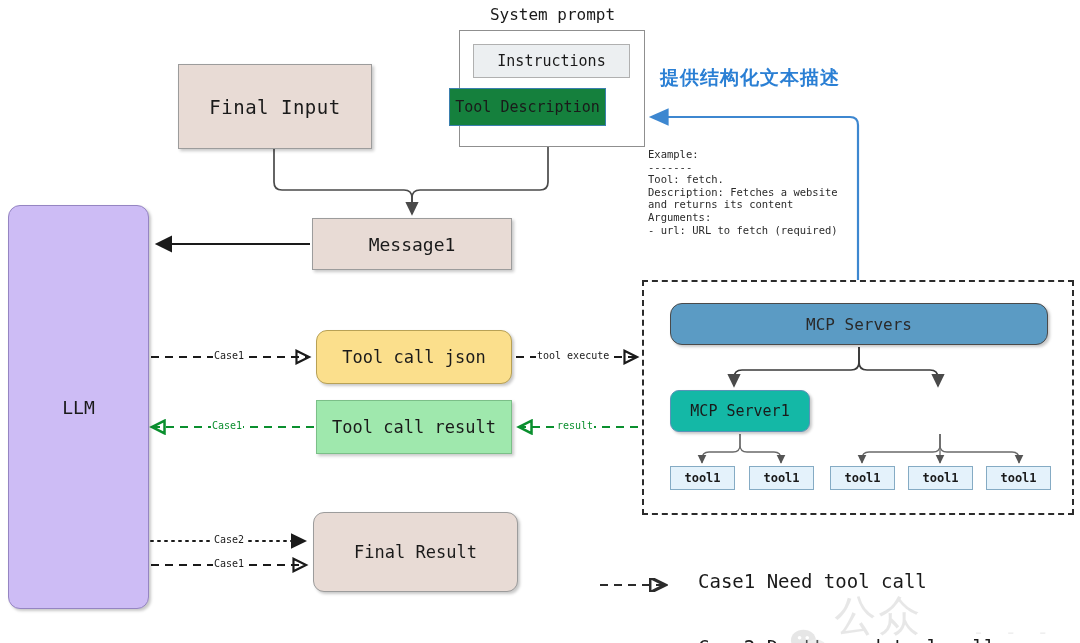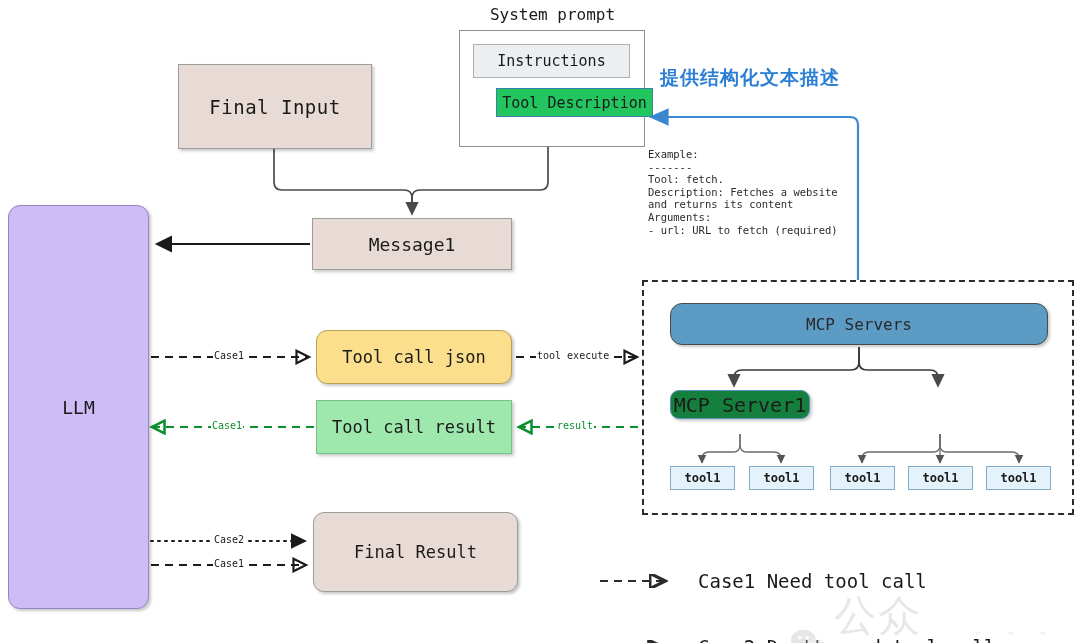--- a/index.html
+++ b/index.html
@@ -59,22 +59,22 @@
     border: 1.5px solid #8f8f8f;
     display: block;
   }
   .n-instructions {
     left: 473px; top: 44px; width: 157px; height: 34px;
     background: #eceff1;
     border: 1.5px solid #b0b0b0;
     font-size: 15px;
   }
   .n-tooldesc {
-    left: 496px; top: 88px; width: 157px; height: 29px;
-    background: #22c55e;
+    left: 449px; top: 88px; width: 157px; height: 38px;
+    background: #15803d;
     border: 1.5px solid #3b7fae;
     font-size: 15px;
   }
   .n-cn-label {
     left: 660px; top: 65px; width: 200px; height: 26px;
     font-size: 19px;
     font-weight: bold;
     color: #2a7fd4;
     font-family: "DejaVu Sans", "Liberation Sans", sans-serif;
     justify-content: flex-start;
@@ -130,25 +130,25 @@
   }
   .n-mcpservers {
     left: 670px; top: 303px; width: 378px; height: 42px;
     background: #5b9bc4;
     border: 1.5px solid #4a4a4a;
     border-radius: 12px;
     font-size: 16px;
     color: #2a2a2a;
   }
   .n-mcpserver1 {
-    left: 670px; top: 390px; width: 140px; height: 29px;
-    background: #15803d;
+    left: 670px; top: 390px; width: 140px; height: 42px;
+    background: #14b8a6;
     border: 1.5px solid #5a93b8;
     border-radius: 9px;
-    font-size: 20px;
+    font-size: 15px;
   }
   .n-mcpserver2 {
     left: 829px; top: 390px; width: 219px; height: 42px;
     background: #94d2f7;
     border: 1.5px solid #5a93b8;
     border-radius: 9px;
     font-size: 15px;
   }
   .n-tool {
     top: 466px; width: 65px; height: 24px;
@@ -161,21 +161,21 @@
   .t1 { left: 670px; }
   .t2 { left: 749px; }
   .t3 { left: 830px; }
   .t4 { left: 908px; }
   .t5 { left: 986px; }
 
   
   .legend-row {
     position: absolute;
     display: flex;
-    align-items: center;
+    align-items: flex-end;
     z-index: 3;
   }
   .lr1 { left: 598px; top: 570px; }
   .lr2 { left: 598px; top: 608px; margin-top: 28px; }
   .legend-arrow { width: 78px; height: 14px; }
   .legend-text {
     margin-left: 22px;
     font-size: 19px;
     color: #1a1a1a;
     font-family: "DejaVu Sans Mono", "Liberation Mono", monospace;

